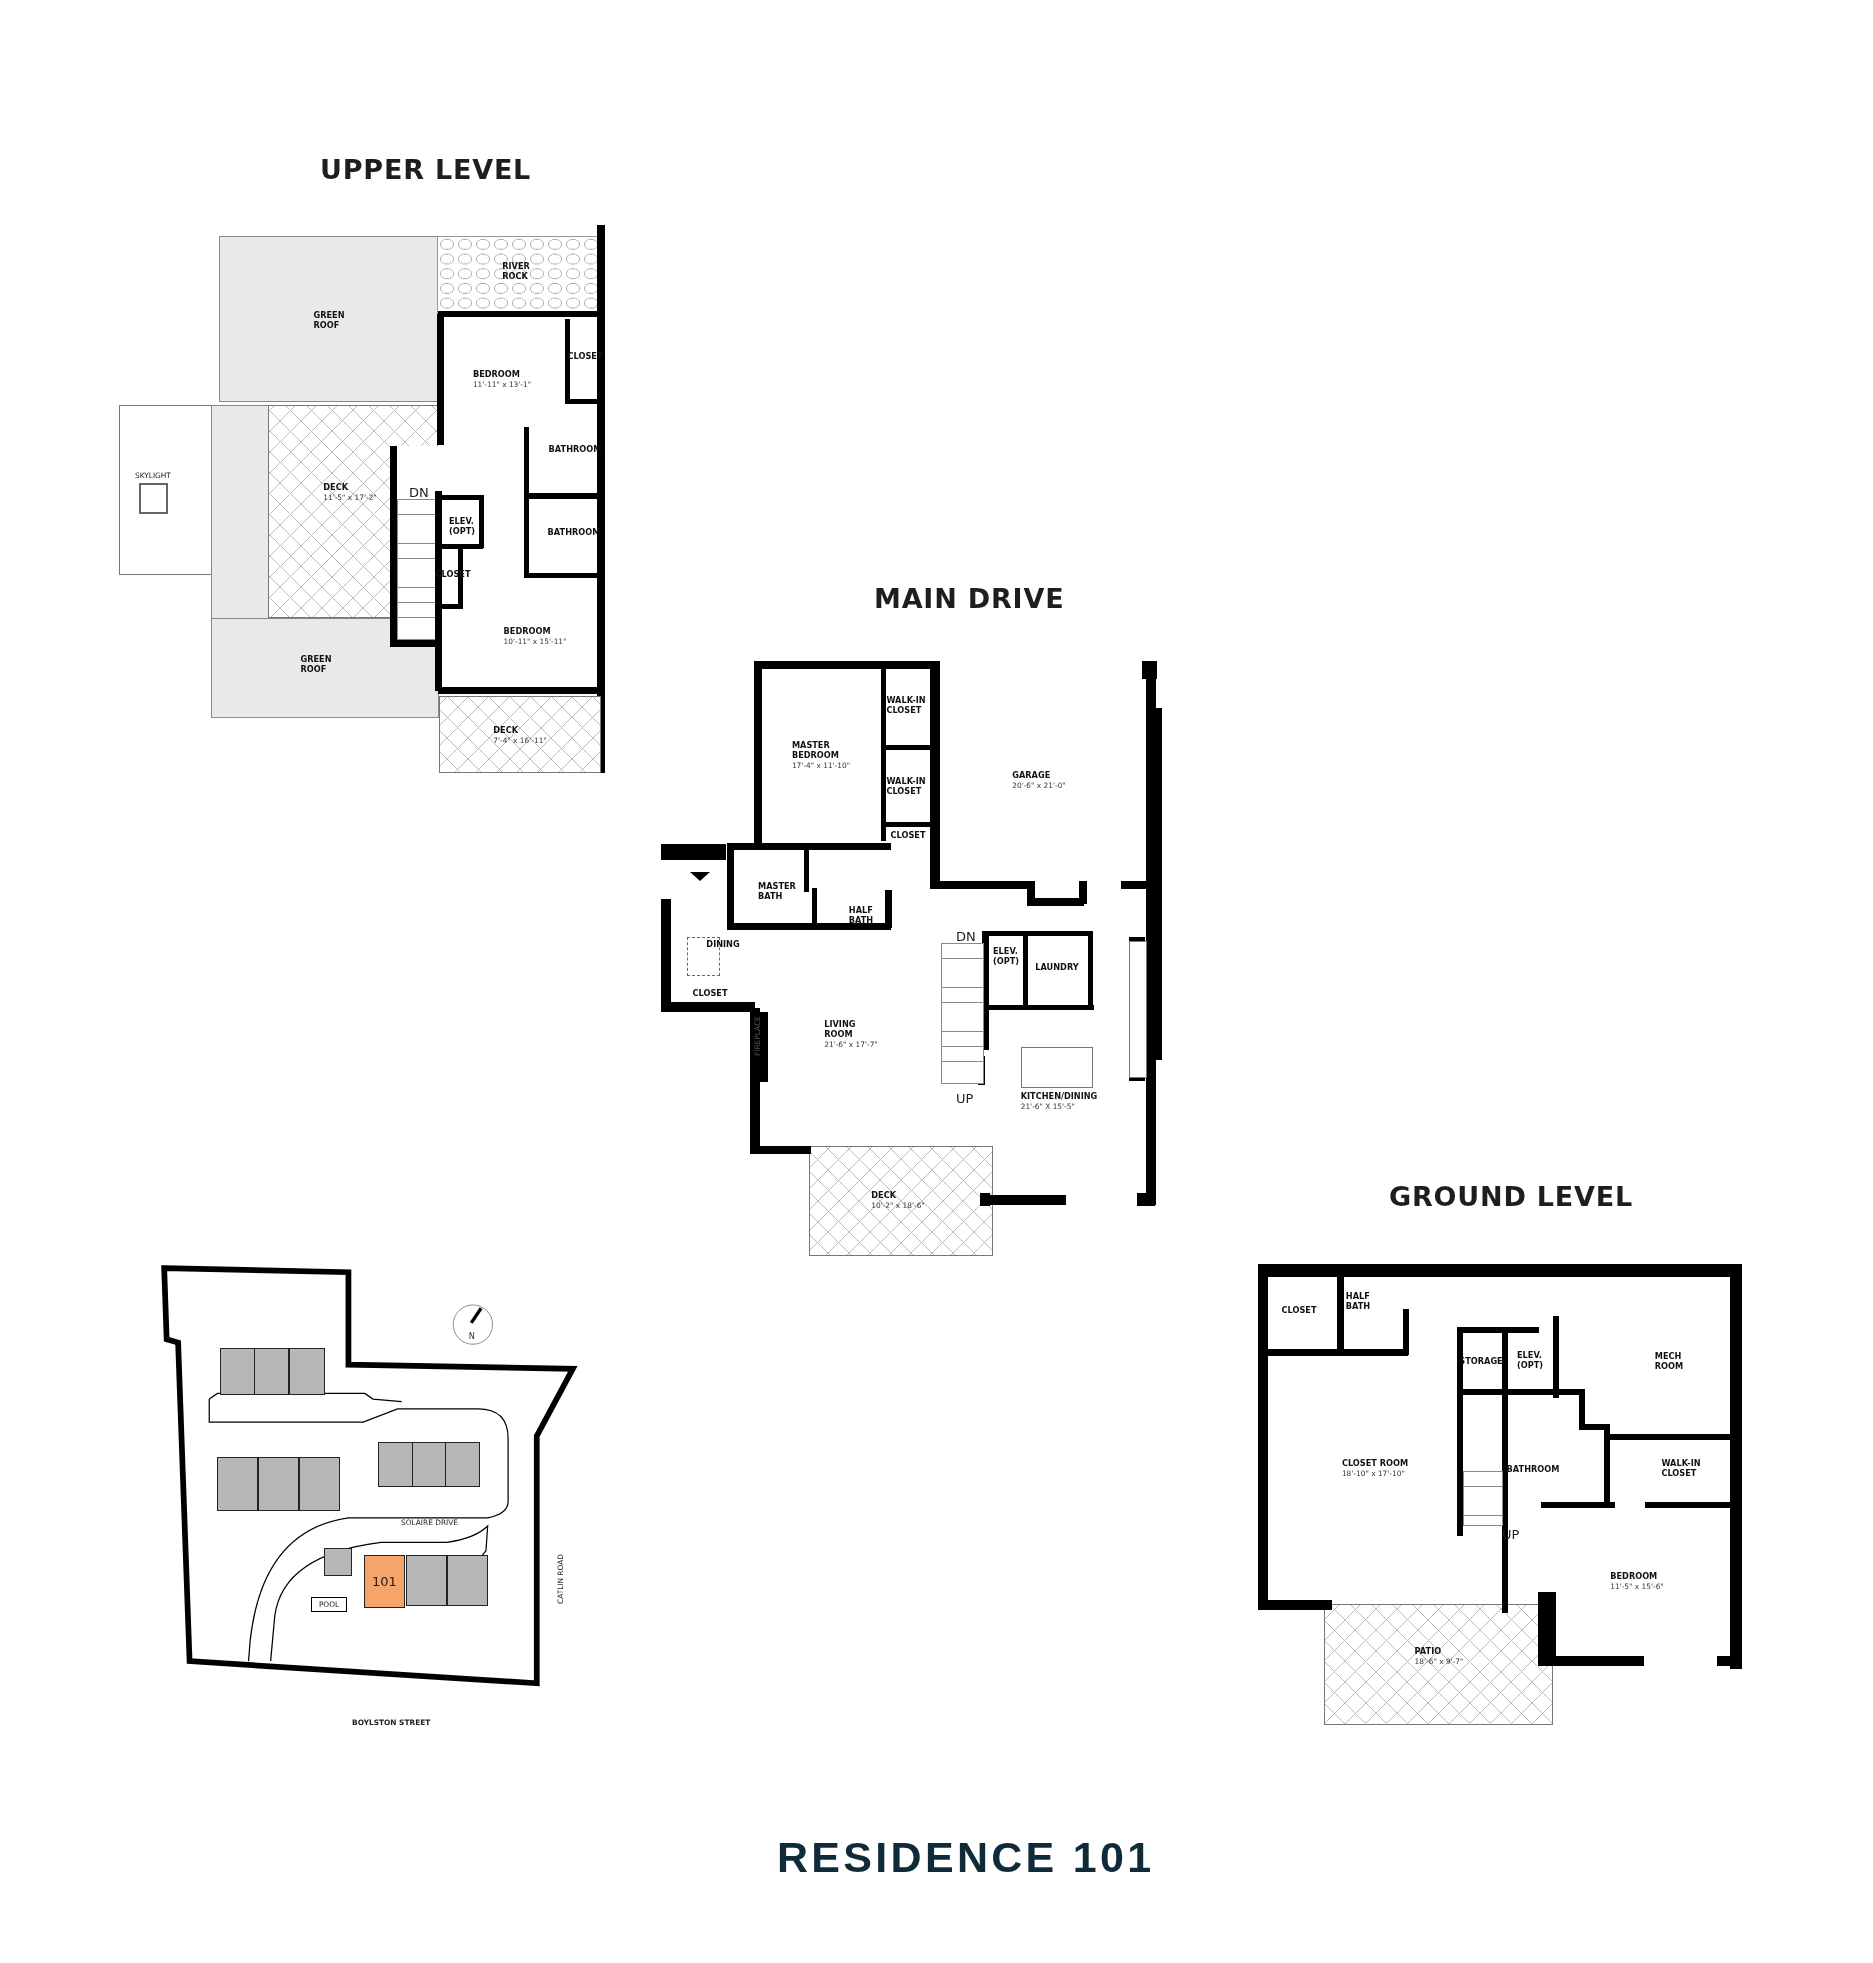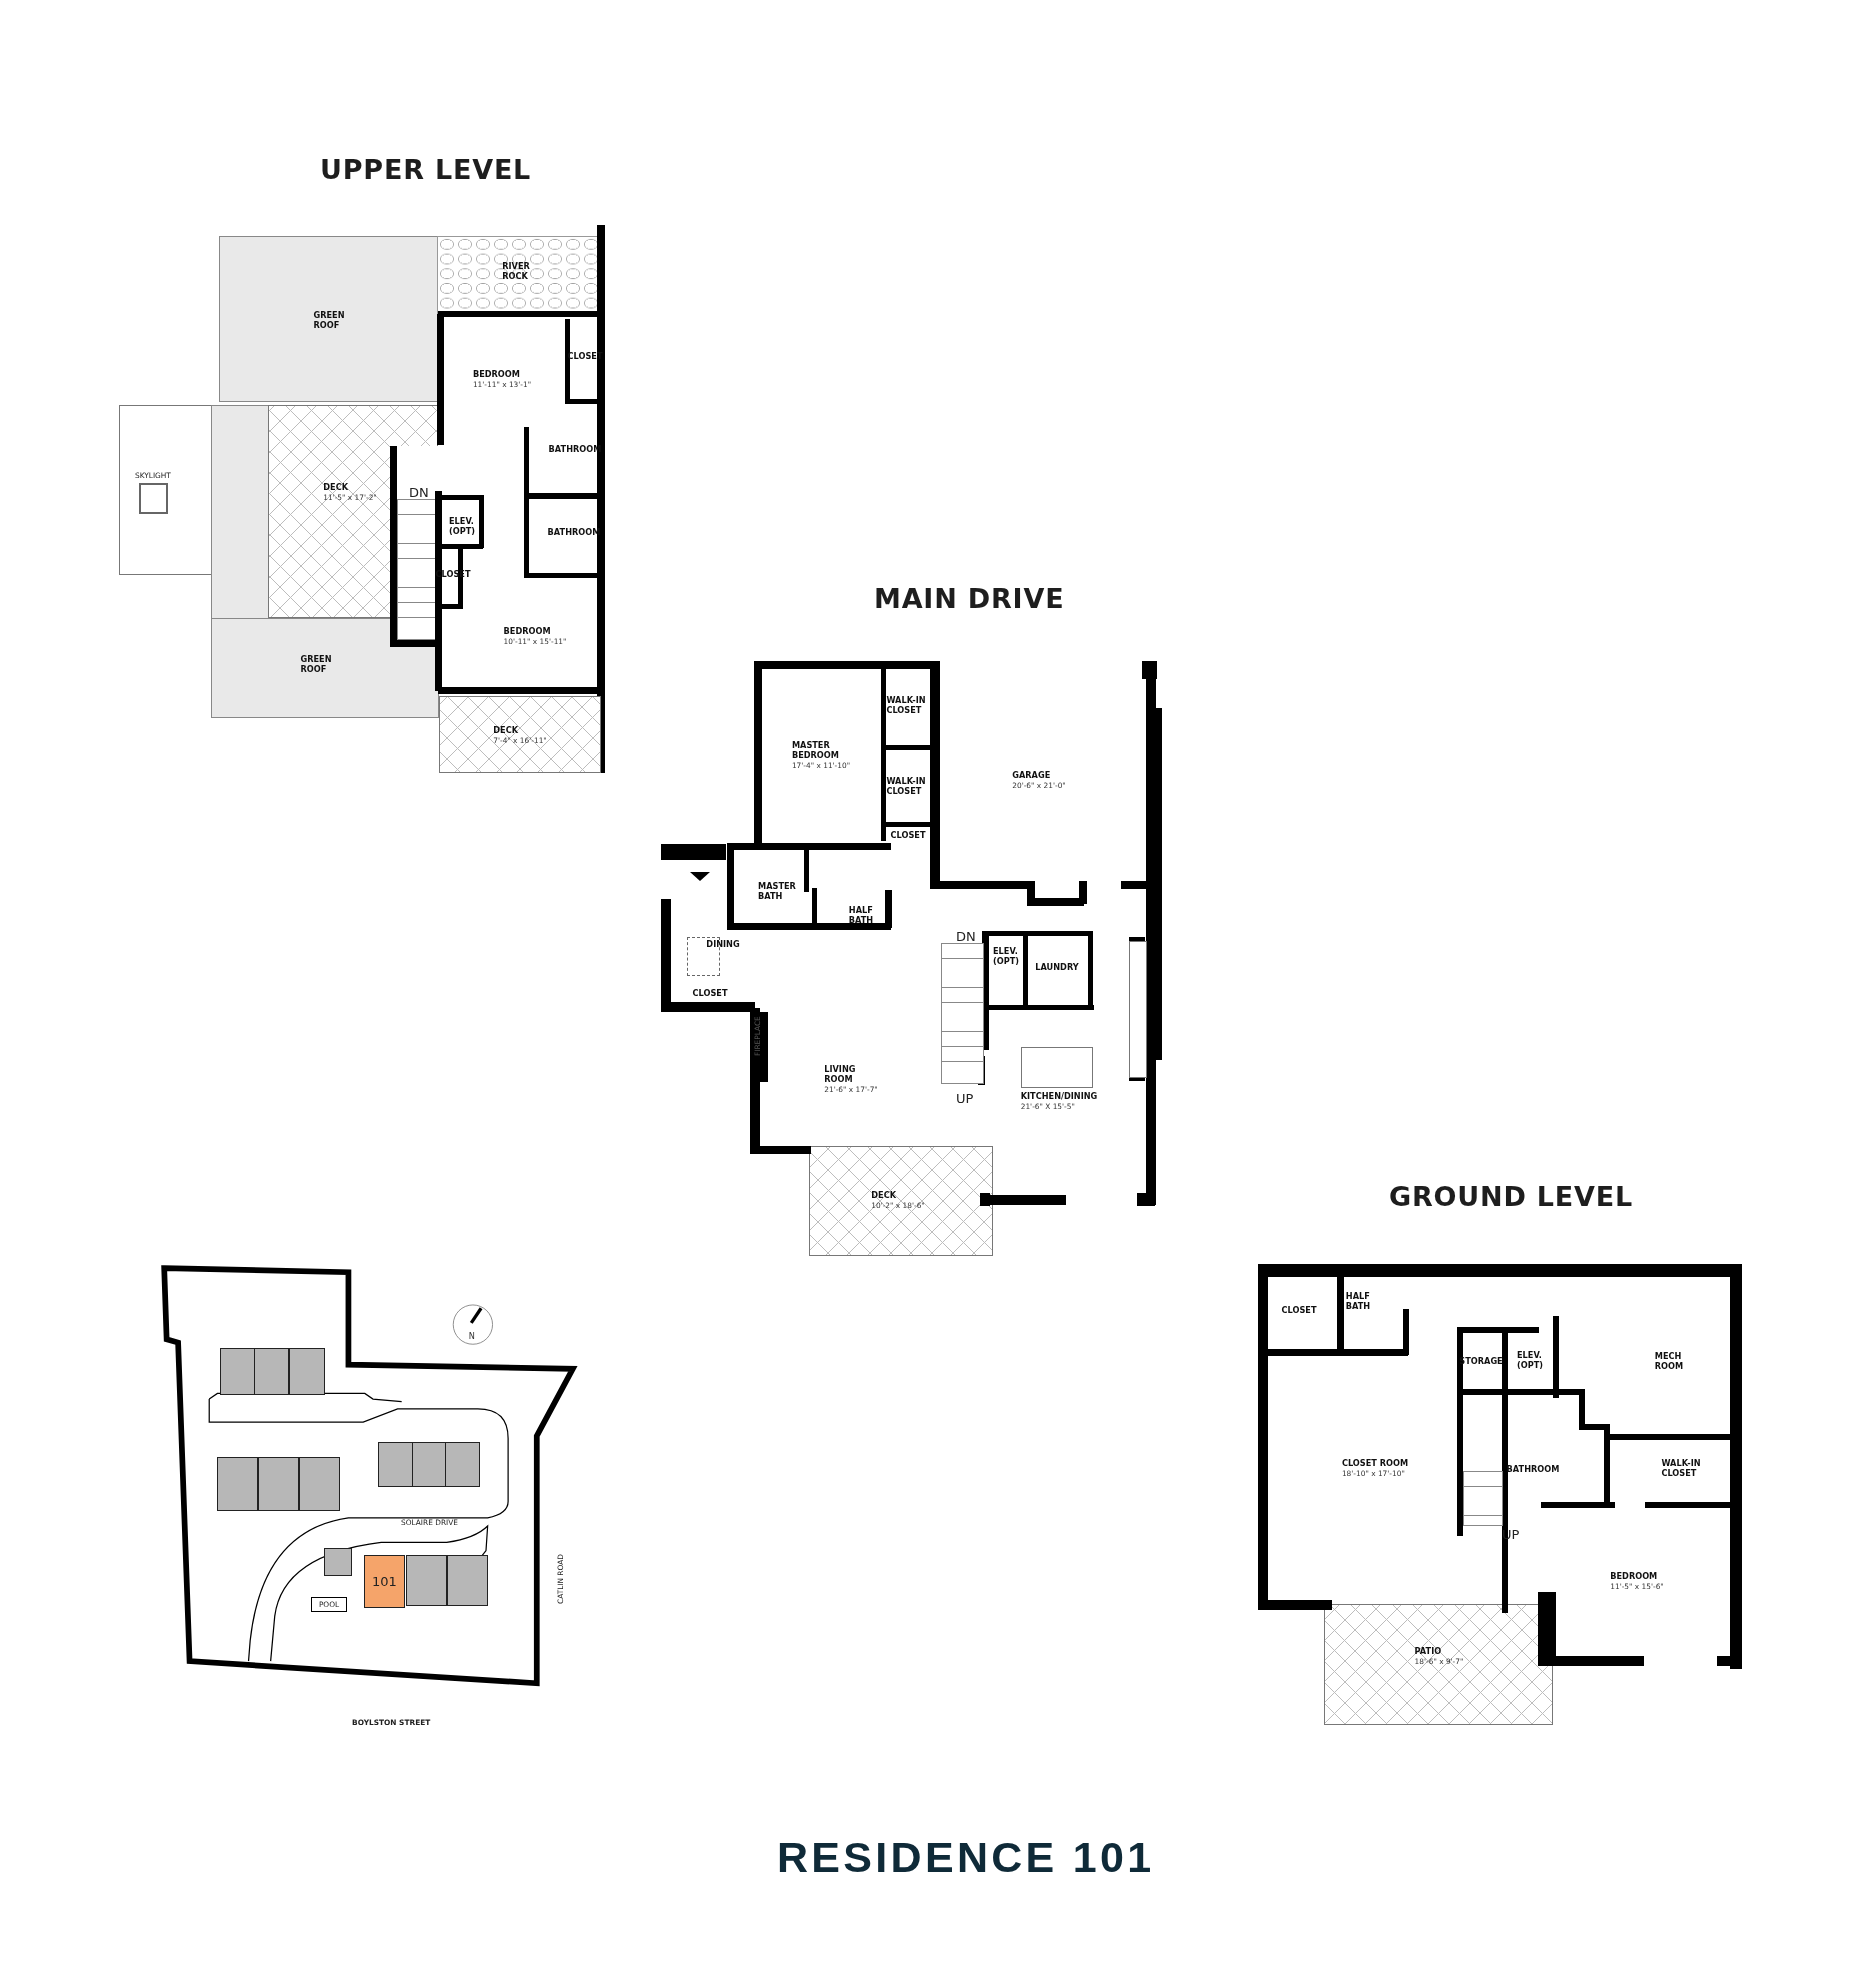--- a/index.html
+++ b/index.html
@@ -144,21 +144,21 @@
   <div class="room-label" style="left:906px;top:696px;"><span>WALK-IN</span><br><span>CLOSET</span></div>
   <div class="room-label" style="left:906px;top:777px;"><span>WALK-IN</span><br><span>CLOSET</span></div>
   <div class="room-label" style="left:908px;top:831px;">CLOSET</div>
   <div class="room-label" style="left:1039px;top:771px;"><span>GARAGE</span><span class="room-dim">20'-6" x 21'-0"</span></div>
   <div class="room-label" style="left:777px;top:882px;"><span>MASTER</span><br><span>BATH</span></div>
   <div class="room-label" style="left:861px;top:906px;"><span>HALF</span><br><span>BATH</span></div>
   <div class="room-label" style="left:723px;top:940px;">DINING</div>
   <div class="room-label" style="left:710px;top:989px;">CLOSET</div>
   <div class="room-label" style="left:1006px;top:947px;"><span>ELEV.</span><br><span>(OPT)</span></div>
   <div class="room-label" style="left:1057px;top:963px;">LAUNDRY</div>
-  <div class="room-label" style="left:851px;top:1020px;margin-top:45px;"><span>LIVING</span><br><span>ROOM</span><span class="room-dim">21'-6" x 17'-7"</span></div>
+  <div class="room-label" style="left:851px;top:1020px;"><span>LIVING</span><br><span>ROOM</span><span class="room-dim">21'-6" x 17'-7"</span></div>
   <div class="room-label" style="left:1059px;top:1092px;"><span>KITCHEN/DINING</span><span class="room-dim">21'-6" X 15'-5"</span></div>
   <div class="small-label" style="left:753px;top:1056px;font-size:7.4px;transform:rotate(-90deg);transform-origin:left top;color:#555;">FIREPLACE</div>
 </div>
 
 <div class="level-title" style="left:1389px;top:1181px;">GROUND LEVEL</div>
 
 <div>
 
   <div class="deck" style="left:1324px;top:1604px;width:227px;height:119px;"></div>
   <div class="room-label" style="left:1439px;top:1647px;"><span>PATIO</span><span class="room-dim">18'-6" x 9'-7"</span></div>

